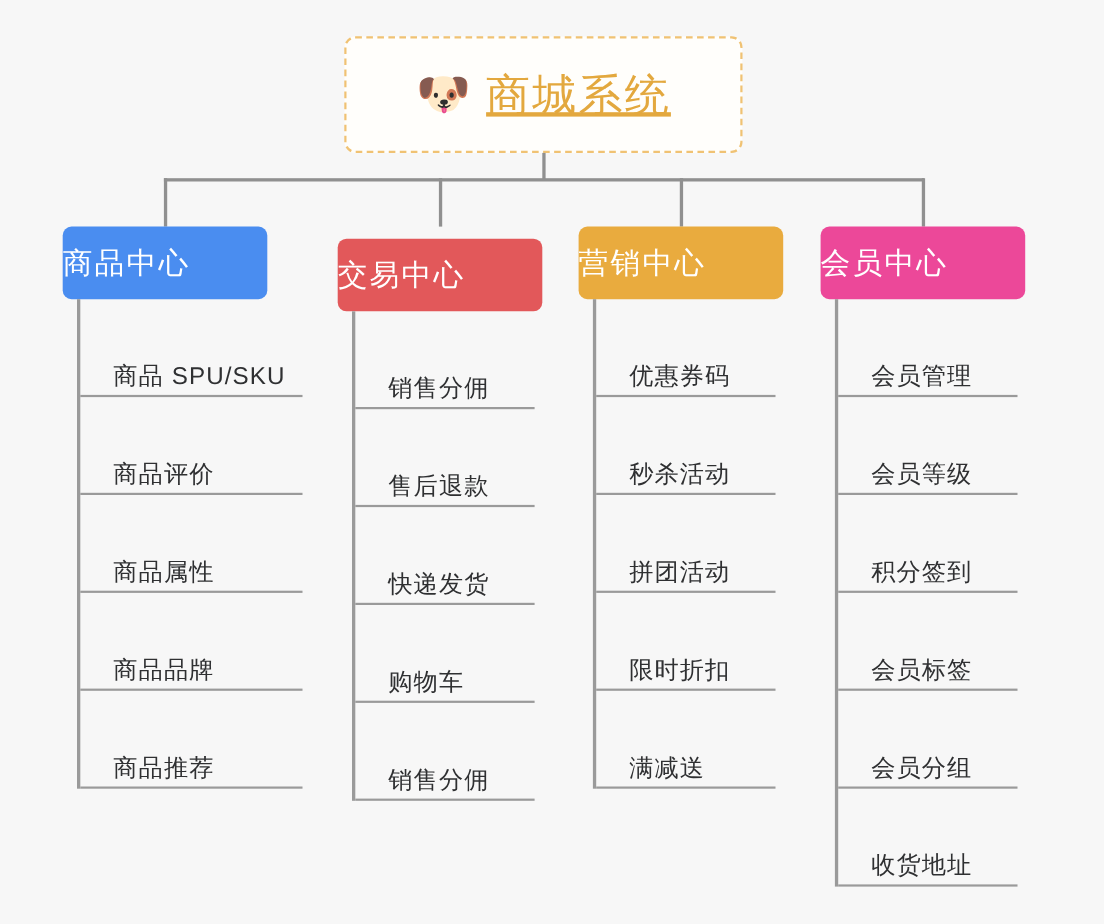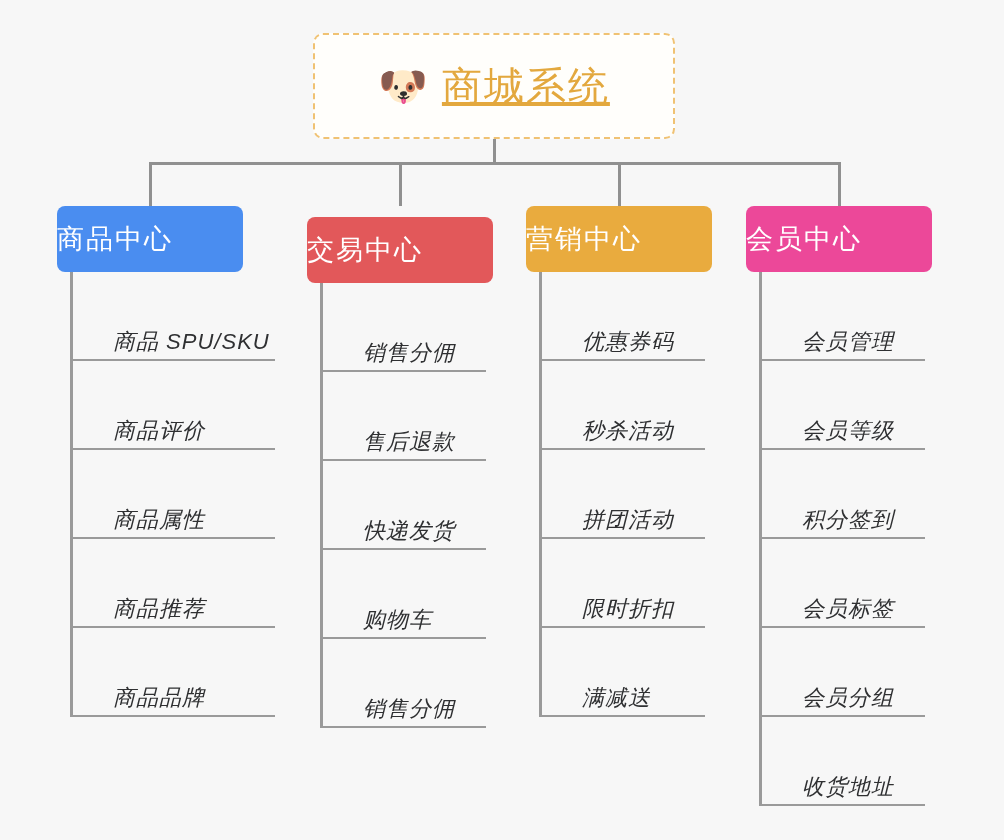--- a/index.html
+++ b/index.html
@@ -113,23 +113,22 @@
     left: 0;
     bottom: 0;
     height: 2px;
     background: #9a9a9a;
   }
   .leaf-label {
     font-size: 22px;
     color: #2f3032;
     letter-spacing: 1px;
     white-space: nowrap;
-    padding: 0 0 7px 40px;
+    padding: 0 0 7px 30px;
     line-height: 1.1;
-    font-style: italic;
   }
 </style>
 </head>
 <body>
 
 <div id="diagram">
 
   <div class="root-node">
     <span class="root-emoji">🐶</span>
     <span class="root-title">商城系统</span>
@@ -157,25 +156,25 @@
           </div>
           <div class="leaf-item">
             <span class="leaf-label">商品评价</span>
             <div class="leaf-underline" style="width: 202px; background: rgb(154, 154, 154);"></div>
           </div>
           <div class="leaf-item">
             <span class="leaf-label">商品属性</span>
             <div class="leaf-underline" style="width: 202px; background: rgb(154, 154, 154);"></div>
           </div>
           <div class="leaf-item">
+            <span class="leaf-label">商品品牌</span>
+            <div class="leaf-underline" style="width: 202px; background: rgb(154, 154, 154);"></div>
+          </div>
+          <div class="leaf-item">
             <span class="leaf-label">商品推荐</span>
-            <div class="leaf-underline" style="width: 202px; background: rgb(154, 154, 154);"></div>
-          </div>
-          <div class="leaf-item">
-            <span class="leaf-label">商品品牌</span>
             <div class="leaf-underline" style="width: 202px; background: rgb(154, 154, 154);"></div>
           </div>
         </div>
       </div>
       <div class="column" style="left: 307px; width: 186px; margin-top: 11px;">
         <div class="cat-box" style="background: rgb(226, 88, 90); width: 186px;">
           <span>交易中心</span>
         </div>
         <div class="leaf-list" style="border-left-color: rgb(154, 154, 154);">
           <div class="leaf-item">

